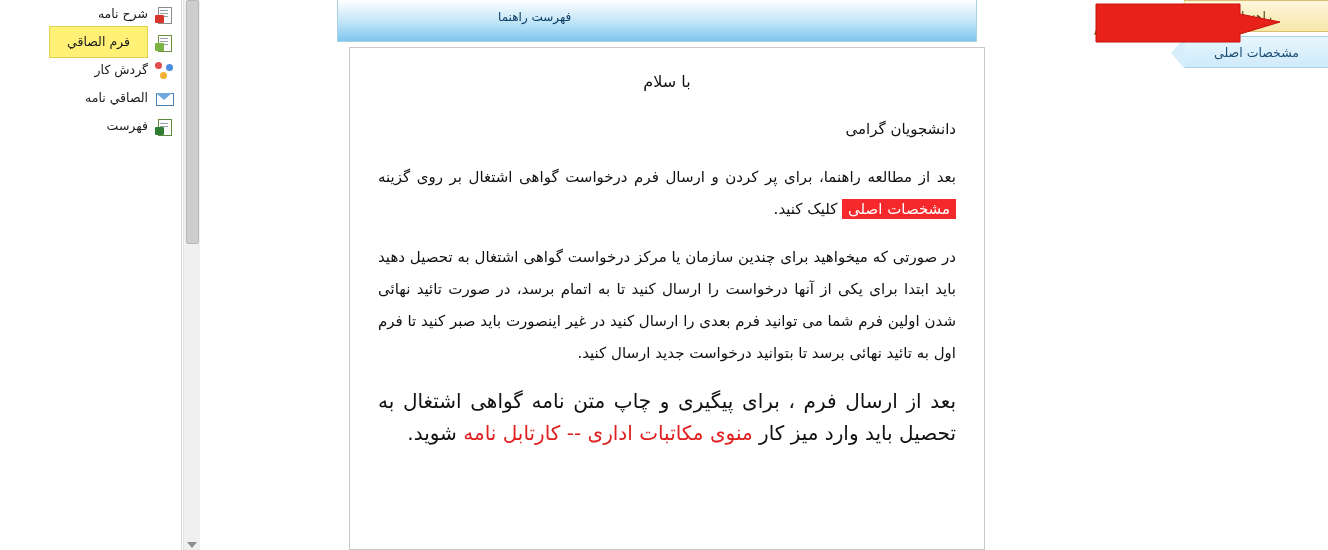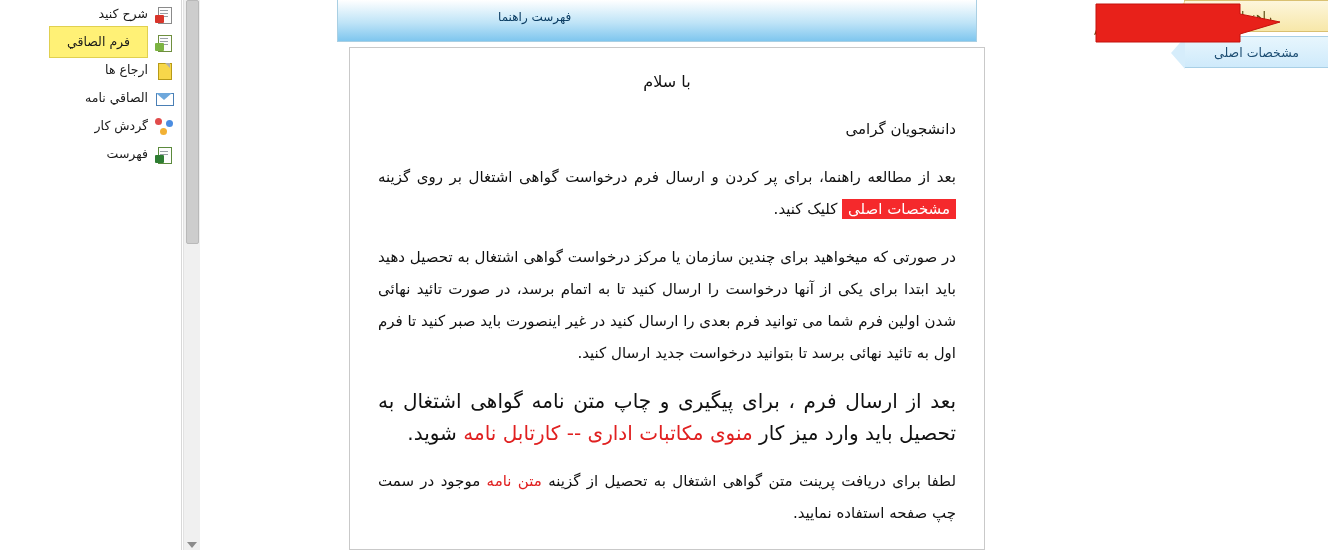--- a/index.html
+++ b/index.html
@@ -305,58 +305,51 @@
     <ul class="tree">
 
       <li class="tree-item">
         <span class="ic ic-sharh">
           <span class="sheet"></span>
             <span class="line" style="top:4px"></span>
           <span class="line" style="top:7px"></span>
             <span class="line" style="top:10px"></span>
           <span class="badge"></span>
         </span>
-        <span class="tlabel">شرح کنید</span>
+        <span class="tlabel">شرح نامه</span>
       </li>
 
       <li class="tree-item selected">
         <span class="ic ic-form">
           <span class="sheet"></span>
             <span class="line" style="top:4px"></span>
           <span class="line" style="top:7px"></span>
             <span class="line" style="top:10px"></span>
           <span class="badge"></span>
         </span>
         <span class="tlabel">فرم الصاقي</span>
       </li>
 
-      <li class="tree-item">
-        <span class="ic ic-erja">
-          <span class="sheet"></span>
-            <span class="fold"></span>
-        </span>
-        <span class="tlabel">ارجاع ها</span>
-      </li>
-
-
-      <li class="tree-item">
-        <span class="ic ic-mail">
-          <span class="env"></span>
-            <span class="flap"></span>
-        </span>
-        <span class="tlabel">الصاقي نامه</span>
-      </li>
+
 
       <li class="tree-item">
         <span class="ic ic-gardesh">
           <span class="d1"></span>
             <span class="d2"></span>
             <span class="d3"></span>
         </span>
         <span class="tlabel">گردش کار</span>
+      </li>
+
+      <li class="tree-item">
+        <span class="ic ic-mail">
+          <span class="env"></span>
+            <span class="flap"></span>
+        </span>
+        <span class="tlabel">الصاقي نامه</span>
       </li>
 
 
       <li class="tree-item">
         <span class="ic ic-radyabi">
           <span class="sheet"></span>
             <span class="line" style="top:5px"></span>
           <span class="line" style="top:8px"></span>
             <span class="badge"></span>
         </span>
@@ -400,23 +393,20 @@
       </p>
 
       <p class="doc-p">
         <span>در صورتی که میخواهید برای چندین سازمان یا مرکز درخواست گواهی اشتغال به تحصیل دهید باید ابتدا برای یکی از آنها درخواست را ارسال کنید تا به اتمام برسد، در صورت تائید نهائی شدن اولین فرم شما می توانید فرم بعدی را ارسال کنید در غیر اینصورت باید صبر کنید تا فرم اول به تائید نهائی برسد تا بتوانید درخواست جدید ارسال کنید.</span>
       </p>
 
       <p class="p-red">
         <span style="color:#111">بعد از ارسال فرم ، برای پیگیری و چاپ متن نامه گواهی اشتغال به تحصیل باید وارد میز کار </span><span class="t-red">منوی مکاتبات اداری -- کارتابل نامه</span><span style="color:#111"> شوید.</span>
       </p>
 
-      <p class="doc-p">
-        <span>لطفا برای دریافت پرینت متن گواهی اشتغال به تحصیل از گزینه </span><span class="t-red">متن نامه</span><span> موجود در سمت چپ صفحه استفاده نمایید.</span>
-      </p>
     </div>
 
   </div>
 
   <svg class="marker" viewBox="0 0 34 30">
     <path d="M4 22 L20 6 L27 11 L11 27 Z" fill="#f0a30a" stroke="#c98700" stroke-width="1"></path>
     <path d="M2 29 L5 21 L10 26 Z" fill="#6b4b10"></path>
   </svg>
 
   <svg class="annot-arrow" viewBox="0 0 200 46">

